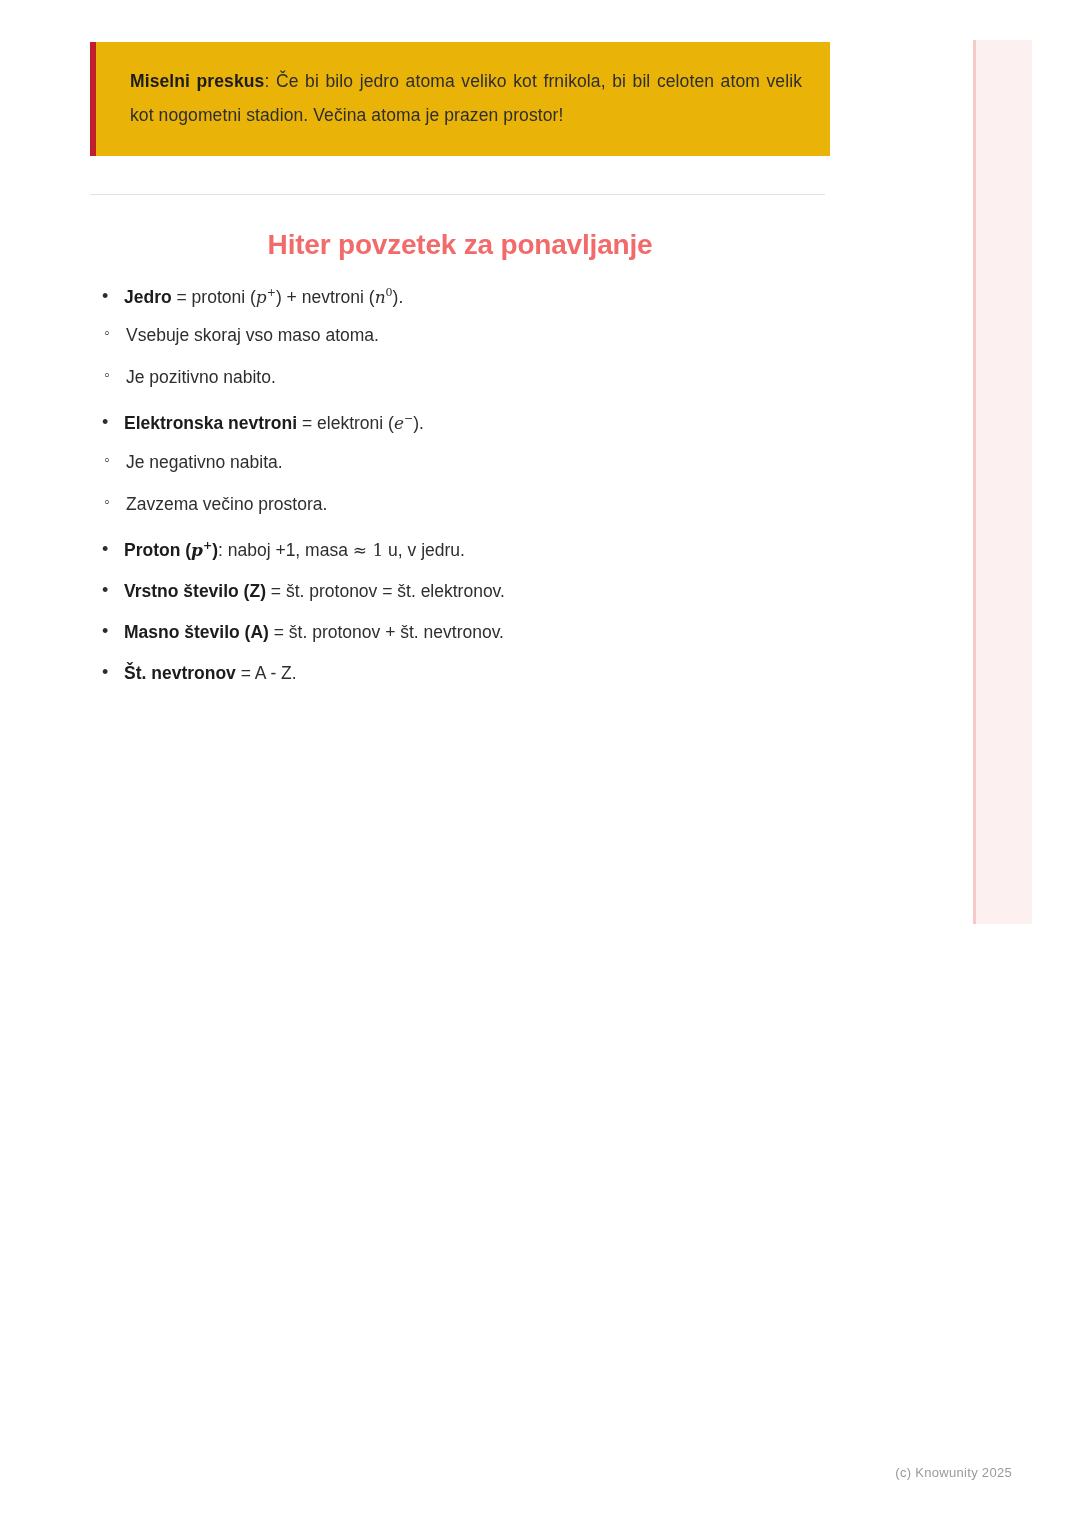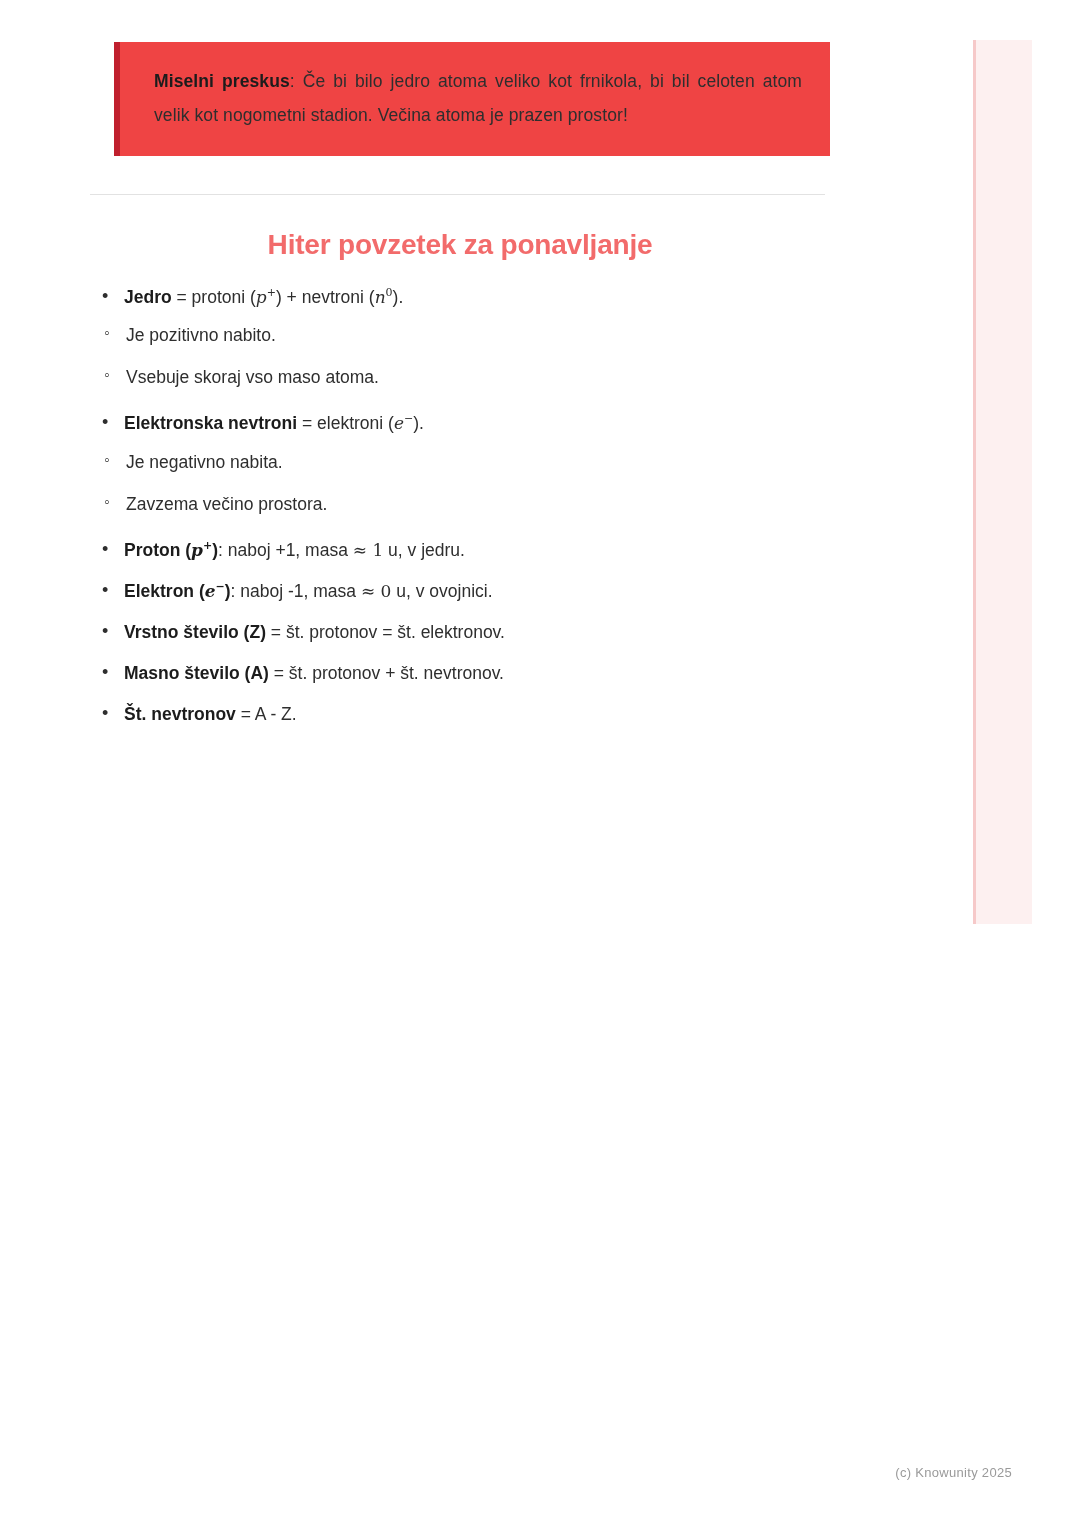--- a/index.html
+++ b/index.html
@@ -43,25 +43,24 @@
 
   .content {
     position: absolute;
     left: 90px;
     top: 42px;
     width: 740px;
   }
 
   
   .callout {
-    background: #ef4444;
+    background: #eab308;
     border-left: 6px solid #c0202e;
     padding: 22px 28px 24px 34px;
     box-sizing: border-box;
-    margin-left: 24px;
   }
   .callout p {
     margin: 0;
     font-size: 17.5px;
     line-height: 1.95;
     color: #2e2e2e;
     text-align: justify;
     letter-spacing: 0.1px;
   }
 
@@ -172,40 +171,37 @@
 
     <h2 class="section-title">Hiter povzetek za ponavljanje</h2>
 
     <ul class="main-list">
 
 
       <li class="has-sub">
         <span class="b">Jedro</span><span> = protoni (</span><span class="mathvar"><span>p</span><sup>+</sup></span><span>) + nevtroni (</span><span class="mathvar"><span>n</span><sup>0</sup></span><span>).</span>
       </li>
       <ul class="sub-list">
+        <li>Vsebuje skoraj vso maso atoma.</li>
         <li>Je pozitivno nabito.</li>
-        <li>Vsebuje skoraj vso maso atoma.</li>
       </ul>
 
       <li class="has-sub">
         <span class="b">Elektronska nevtroni</span><span> = elektroni (</span><span class="mathvar"><span>e</span><sup>−</sup></span><span>).</span>
       </li>
       <ul class="sub-list">
         <li>Je negativno nabita.</li>
         <li>Zavzema večino prostora.</li>
       </ul>
 
       <li>
         <span class="b">Proton (</span><span class="mathvar b"><span>p</span><sup>+</sup></span><span class="b">)</span><span>: naboj +1, masa </span><span class="mathsym">≈ 1</span><span> u, v jedru.</span>
       </li>
 
 
-      <li>
-        <span class="b">Elektron (</span><span class="mathvar b"><span>e</span><sup>−</sup></span><span class="b">)</span><span>: naboj -1, masa </span><span class="mathsym">≈ 0</span><span> u, v ovojnici.</span>
-      </li>
 
       <li>
         <span class="b">Vrstno število (Z)</span><span> = št. protonov = št. elektronov.</span>
       </li>
 
       <li>
         <span class="b">Masno število (A)</span><span> = št. protonov + št. nevtronov.</span>
       </li>
 
       <li>

